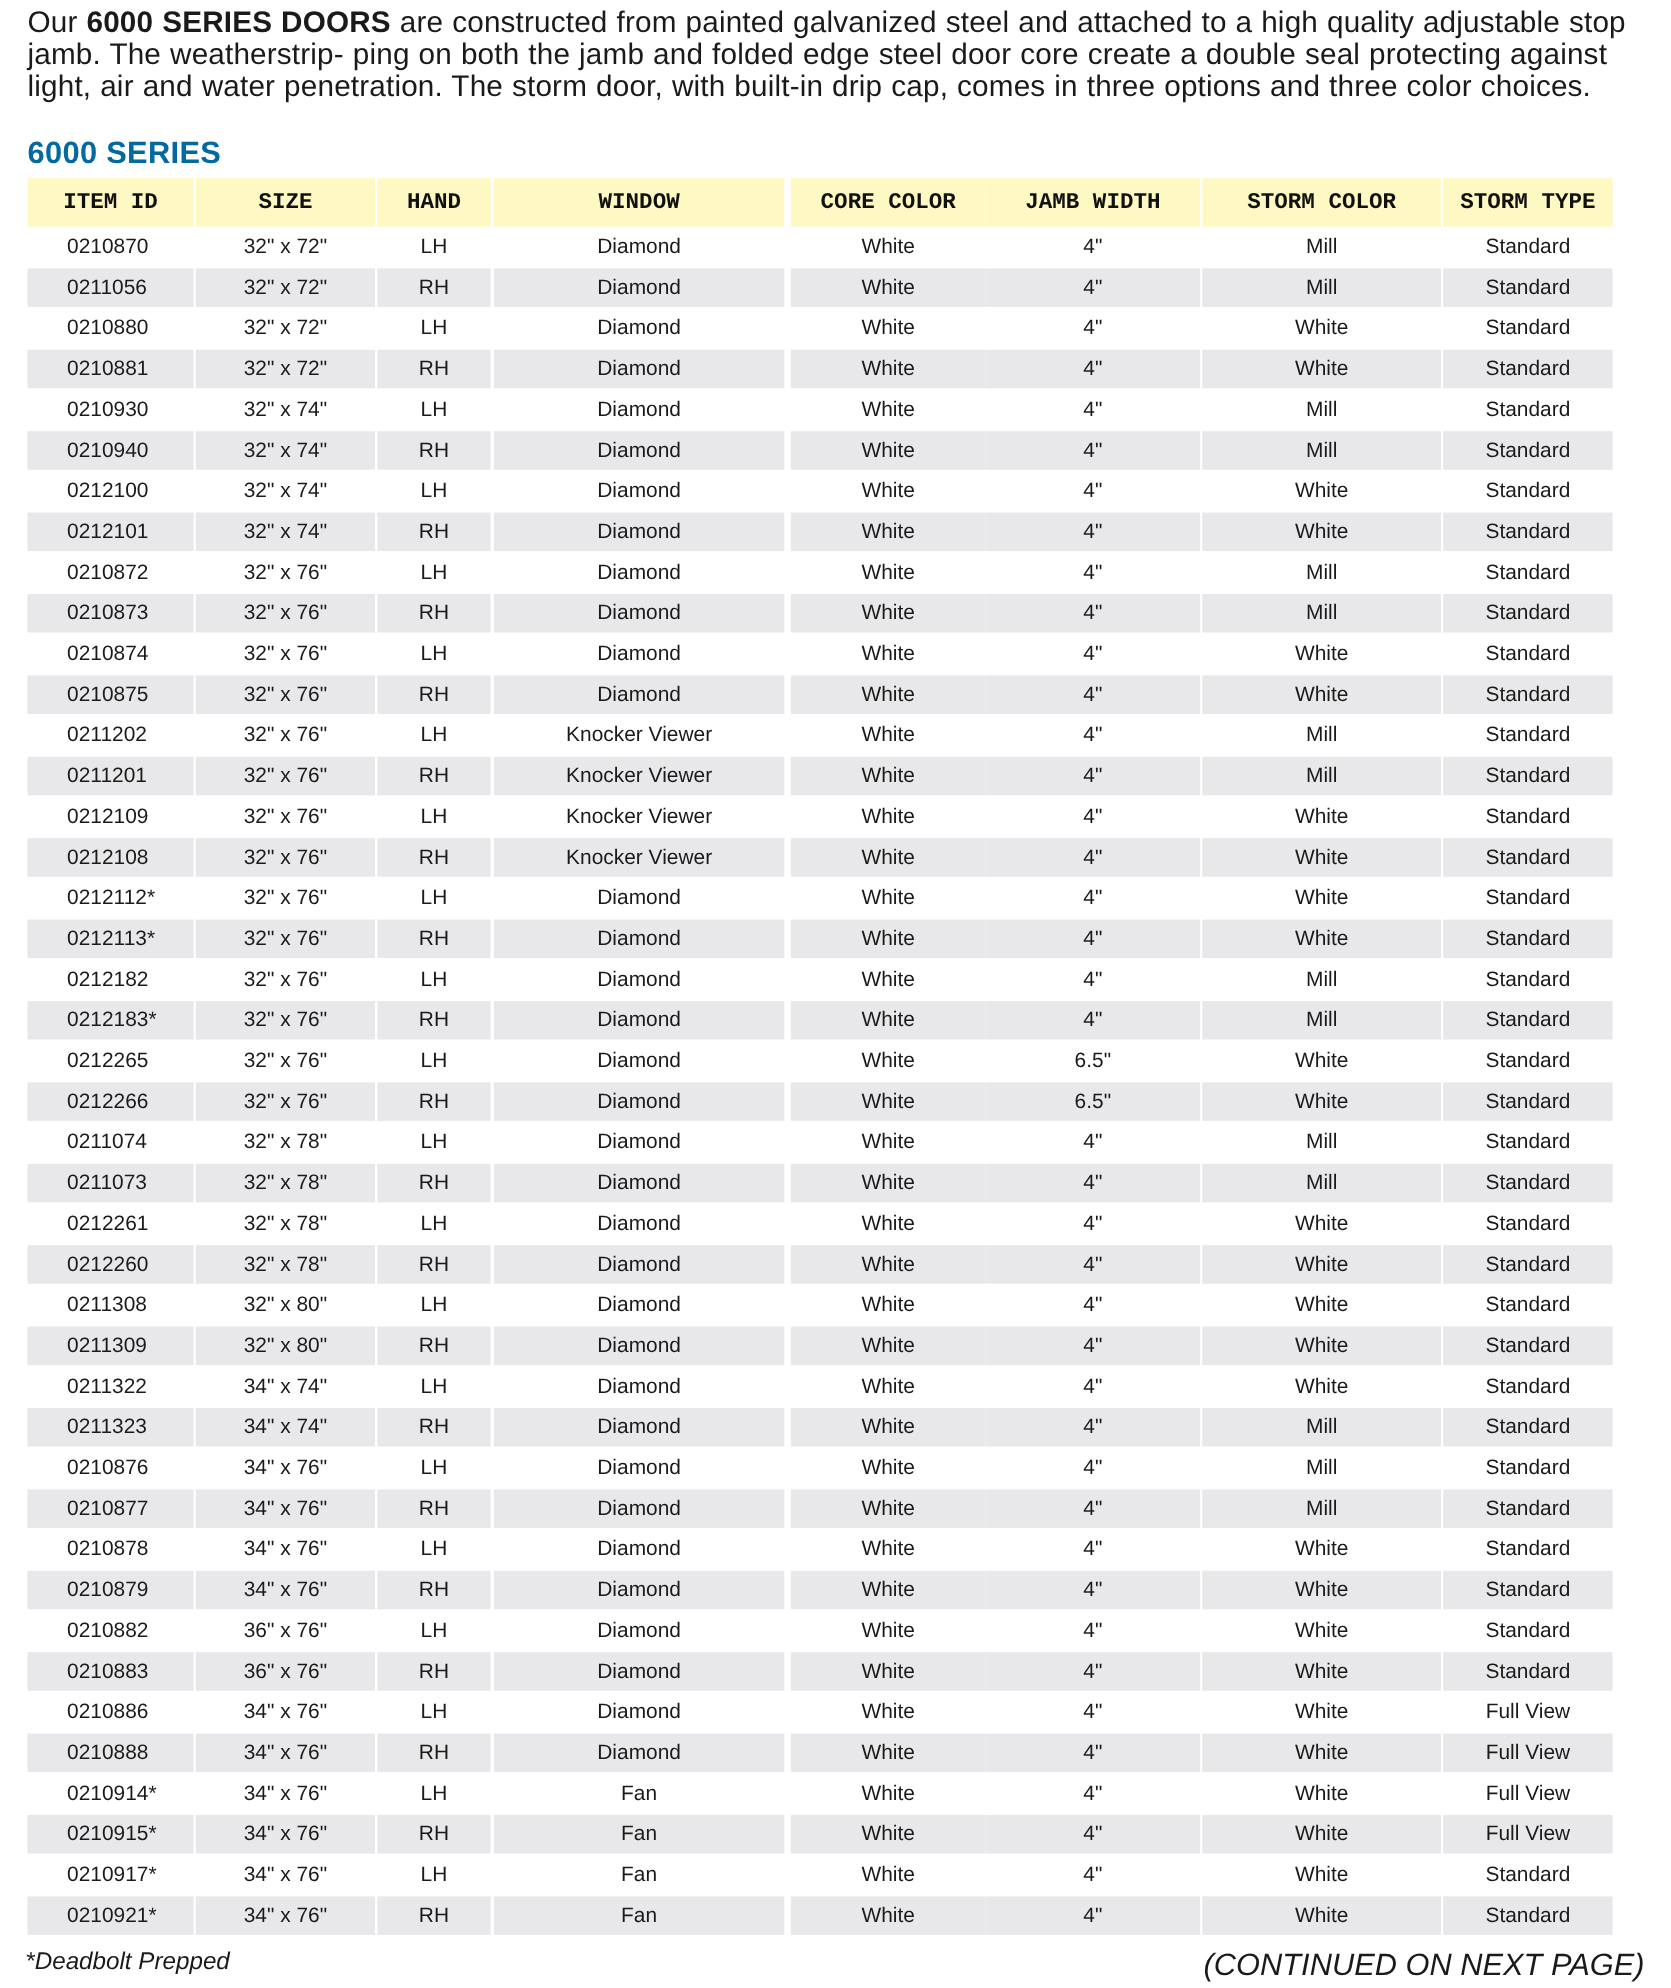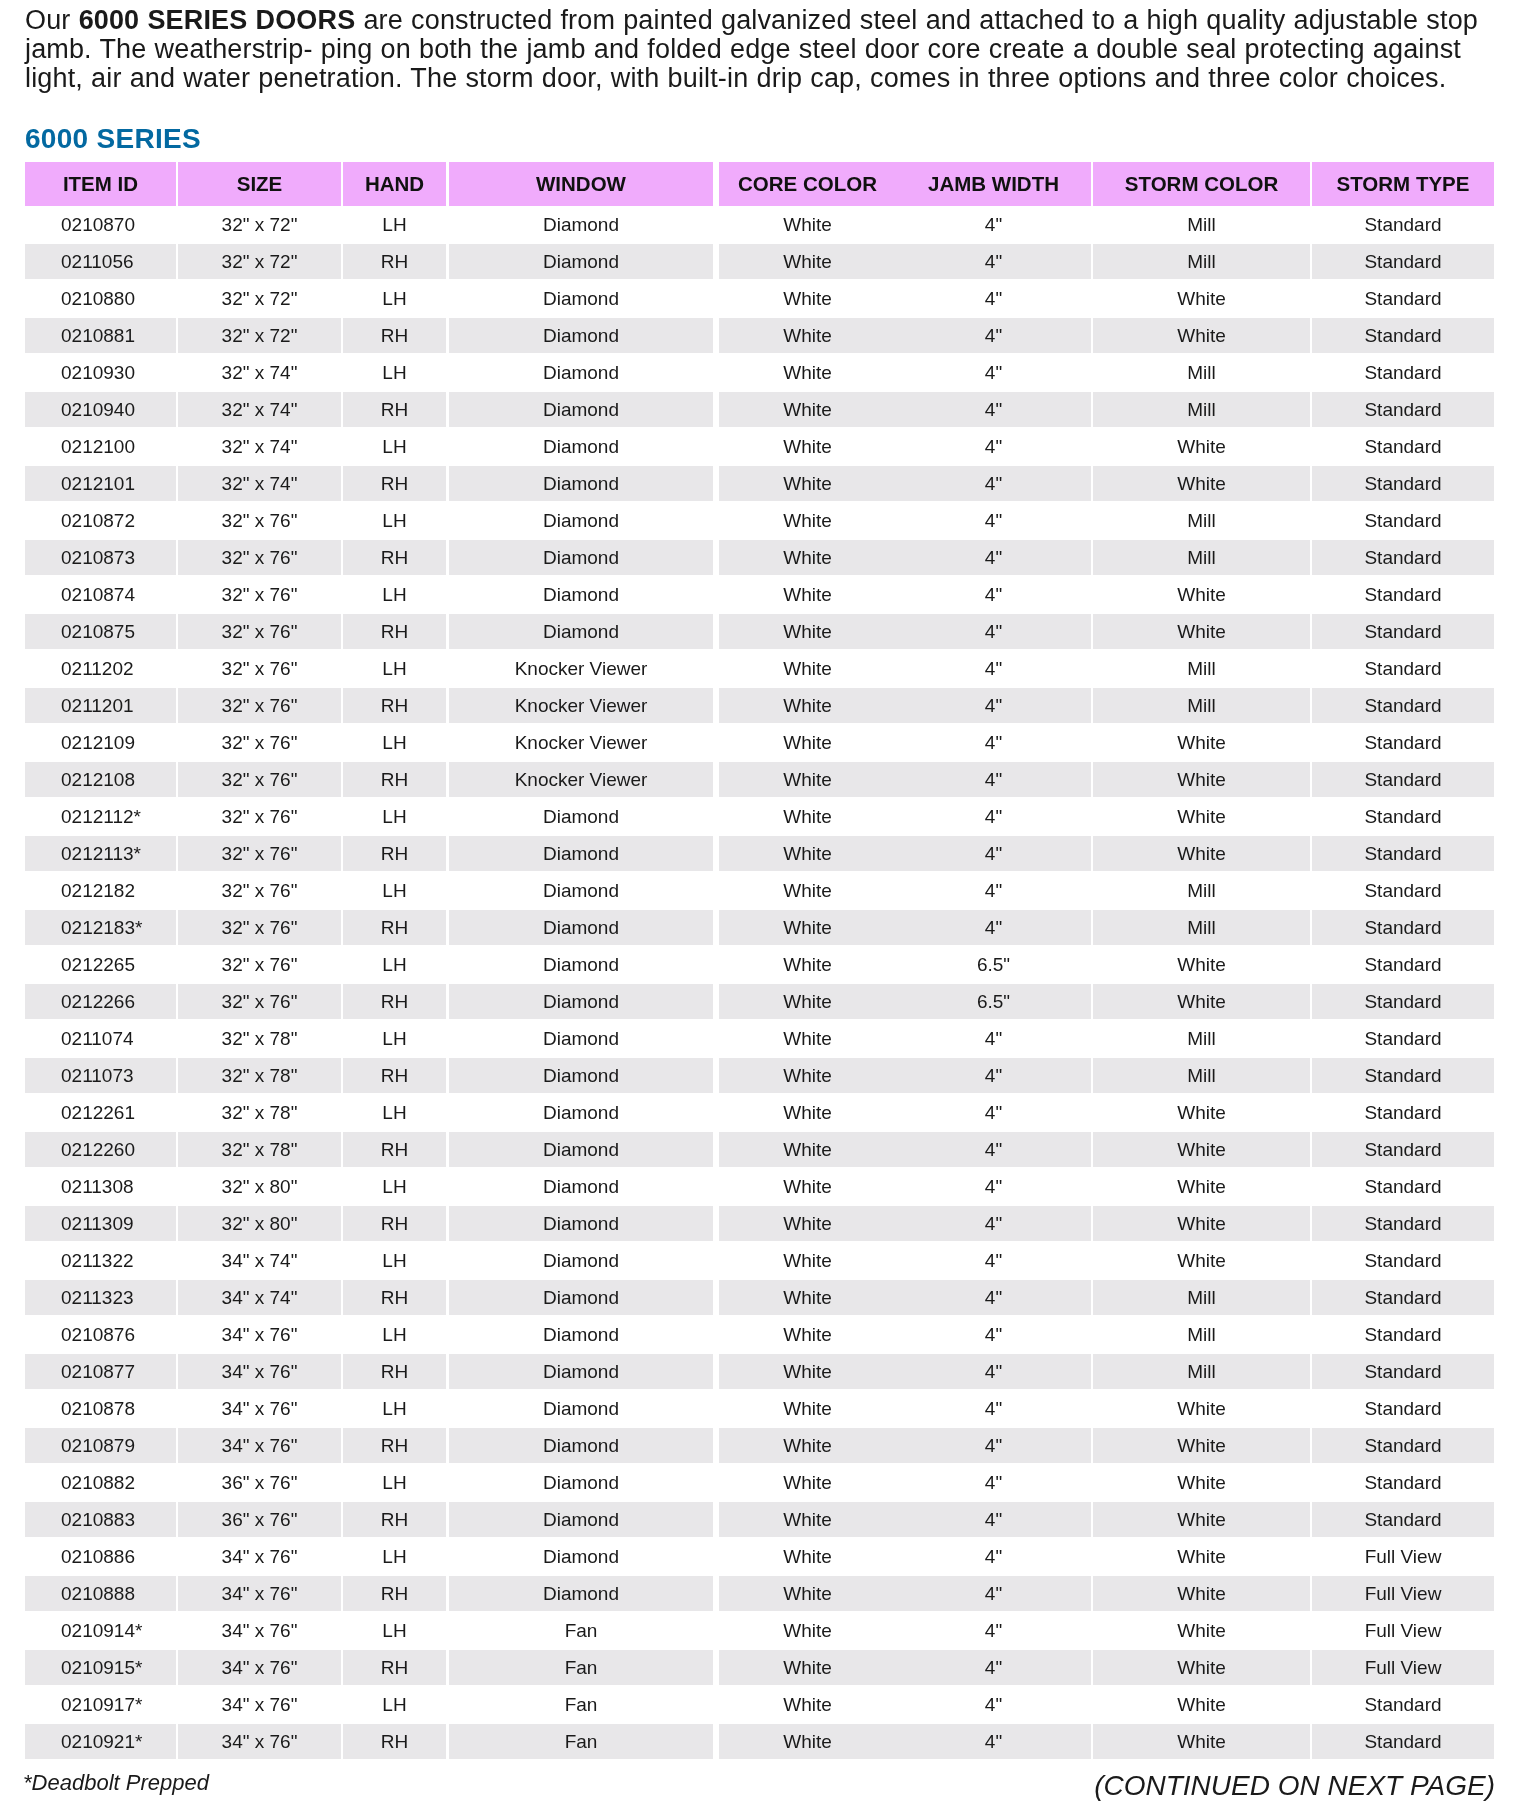--- a/index.html
+++ b/index.html
@@ -19,32 +19,33 @@
   }
   .table { position: absolute; left: 25px; top: 162px; width: 1469px; }
   .hrow, .drow { position: relative; height: 37px; }
   .hrow { height: 45px; }
   .cell {
     position: absolute; top: 0; bottom: 2px;
     display: flex; align-items: center; justify-content: center;
     font-size: 19px; color: #1a1a1a; white-space: nowrap;
   }
   .hrow .cell {
-    background: #f0abfc; font-weight: bold; font-size: 20.5px; color: #111;
+    background: #fef9c3; font-weight: bold; font-size: 20.5px; color: #111;
     bottom: 1px;
+    font-family: Liberation Mono, monospace;
   }
   .drow.alt .cell { background: #e8e7e9; }
   .c0 { left: 0px; width: 151px; }
   .c1 { left: 153px; width: 163px; }
   .c2 { left: 318px; width: 103px; }
   .c3 { left: 424px; width: 264px; }
   .c4 { left: 694px; width: 177px; }
   .c5 { left: 871px; width: 195px; }
   .c6 { left: 1068px; width: 217px; }
-  .c7 { left: 1287px; width: 182px; }
+  .c7 { left: 1287px; width: 154px; }
   .drow .c0 { justify-content: flex-start; padding-left: 36px; width: 115px; }
   .footnote {
     position: absolute; left: 23px; top: 1770px;
     font-size: 22px; font-style: italic; color: #1a1a1a;
   }
   .continued {
     position: absolute; right: 24px; top: 1770px;
     font-size: 28px; font-style: italic; color: #1a1a1a;
   }
 </style>

